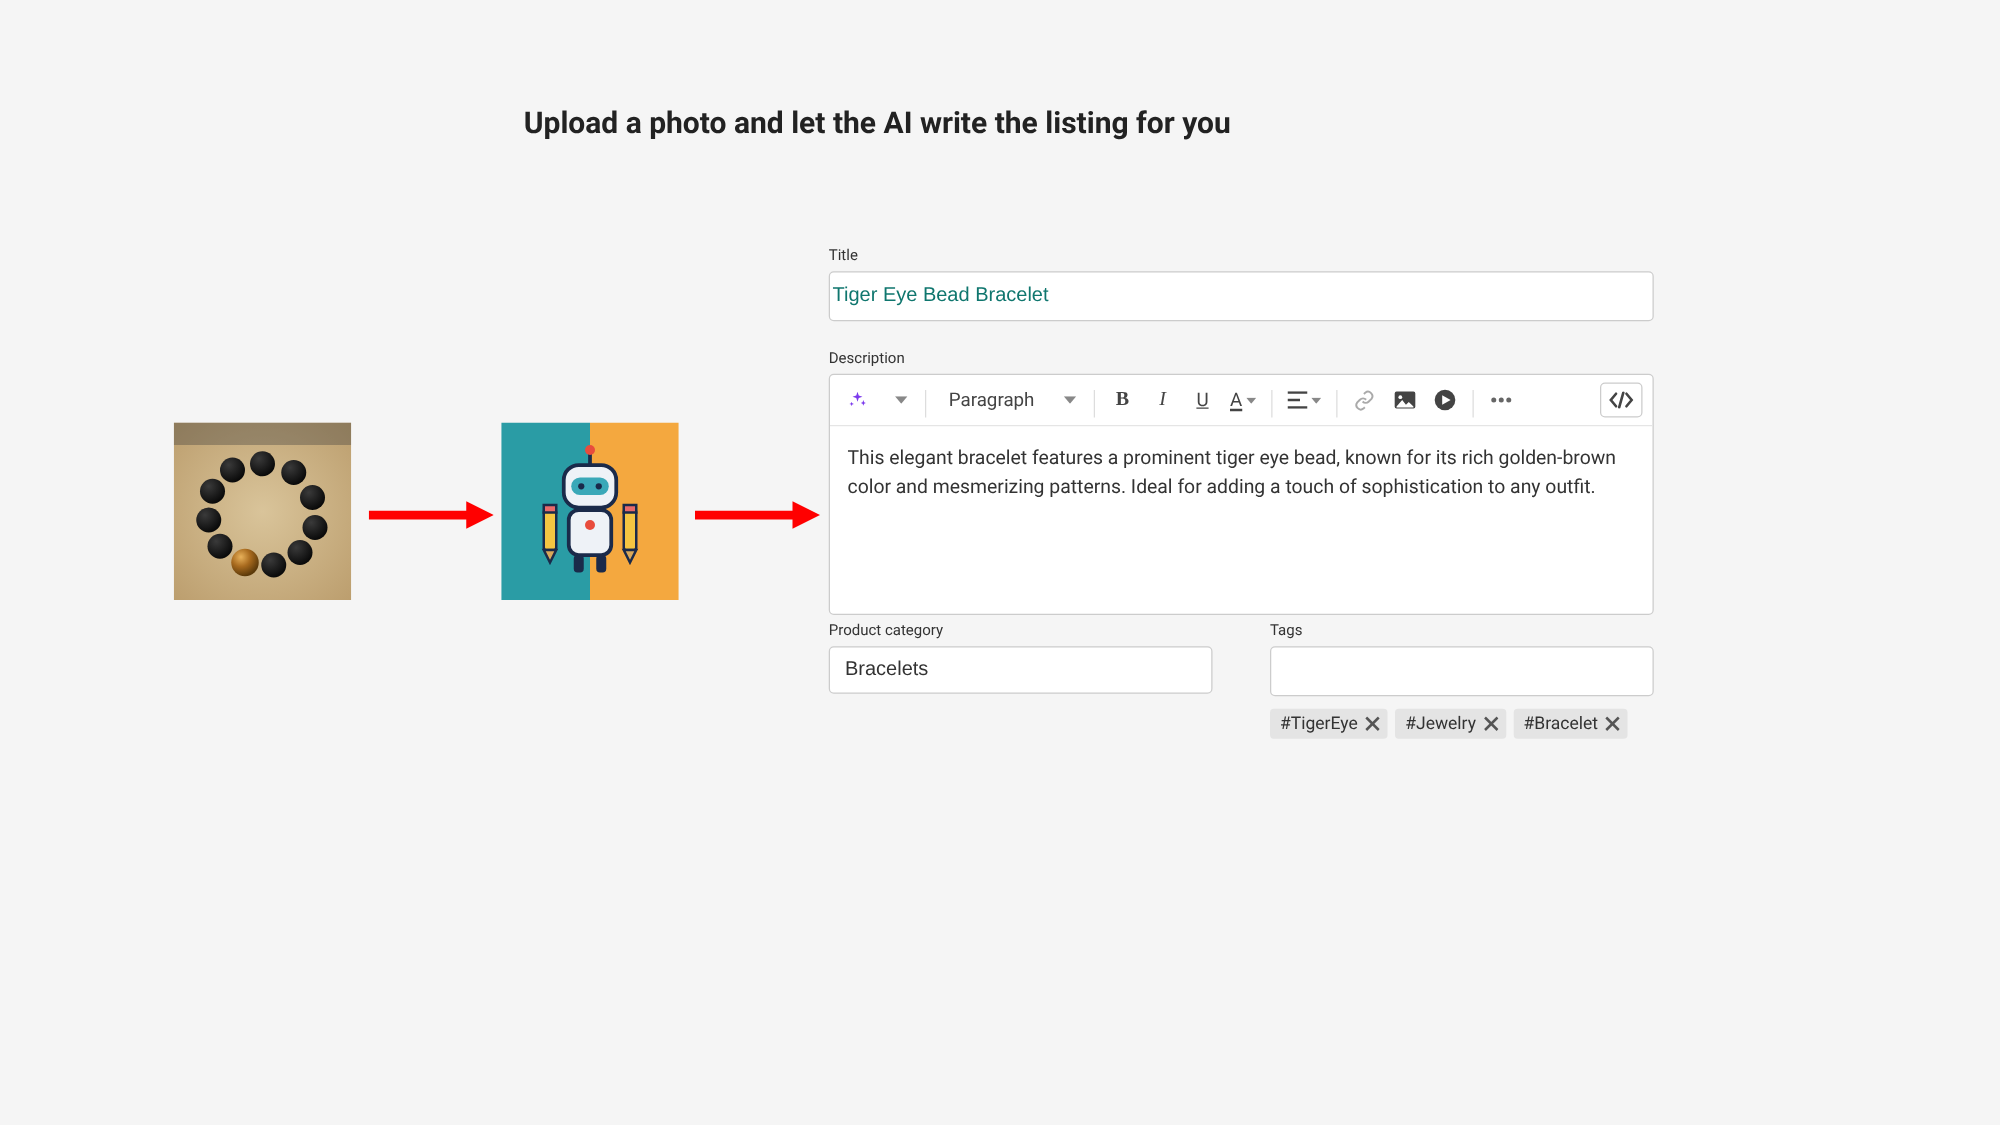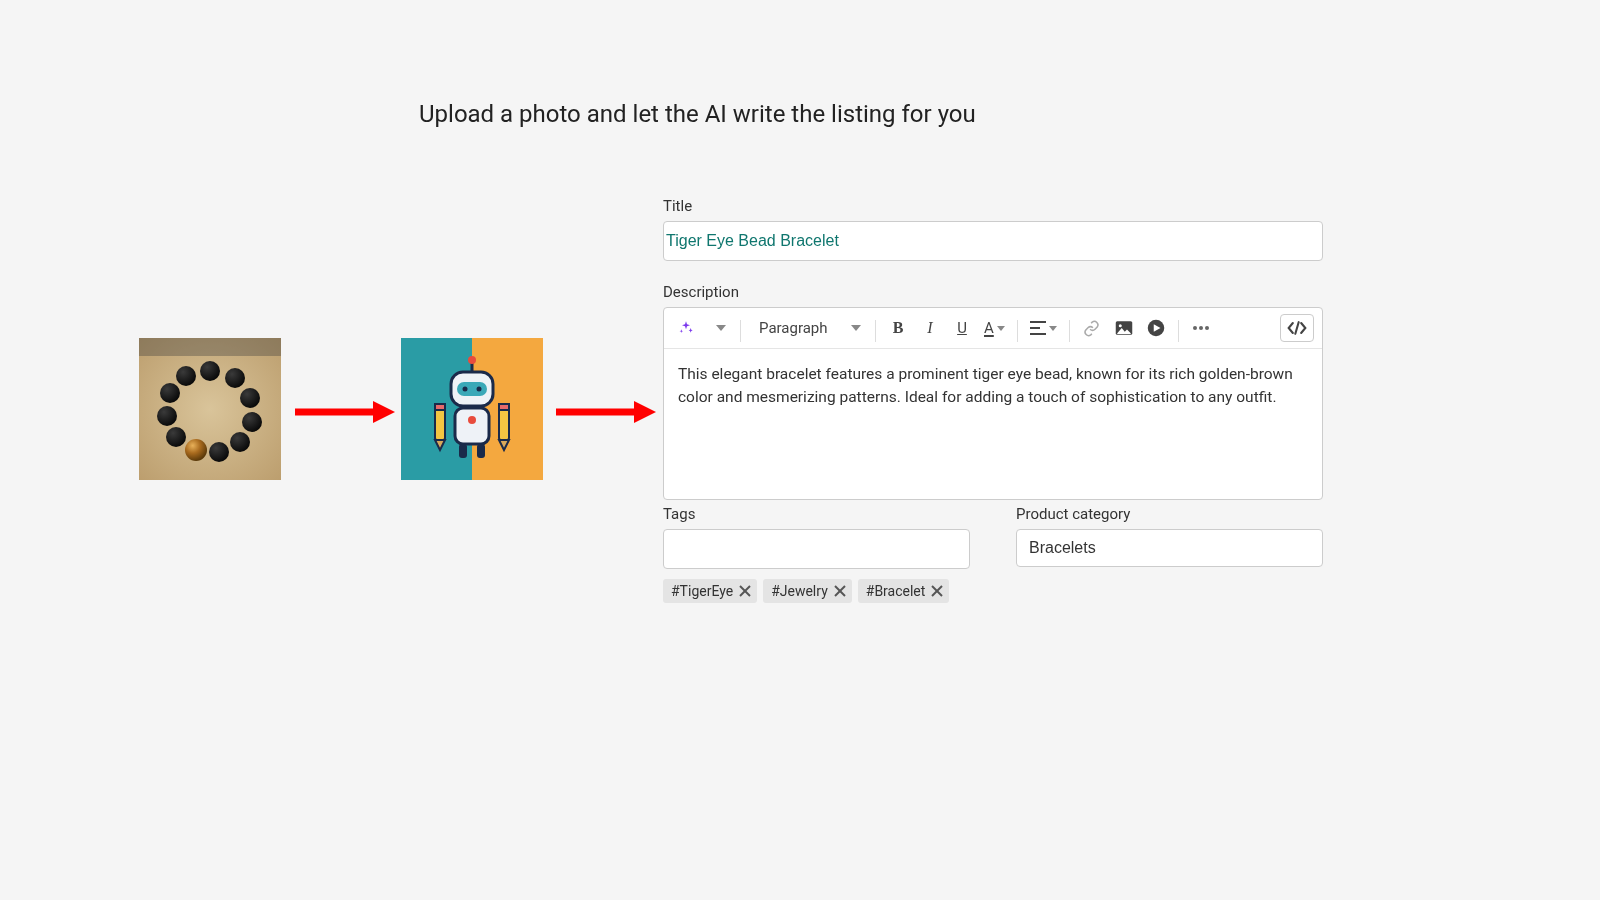--- a/index.html
+++ b/index.html
@@ -10,24 +10,24 @@
     body {
       font-family: -apple-system, BlinkMacSystemFont, "Segoe UI", Roboto, Helvetica, Arial, sans-serif;
       background: #f5f5f5;
       width: 1600px;
       height: 900px;
       position: relative;
     }
     .heading {
       position: absolute;
       left: 419px;
-      top: 100px;
+      top: 84px;
       font-size: 24px;
       color: #222;
-      font-weight: 400;
+      font-weight: 700;
     }
     .product-image {
       position: absolute;
       left: 139px;
       top: 338px;
       width: 142px;
       height: 142px;
     }
     .robot-image {
       position: absolute;
@@ -46,21 +46,21 @@
       left: 556px;
       top: 400px;
     }
     .form-area {
       position: absolute;
       left: 663px;
       top: 197px;
       width: 660px;
     }
     .field-label {
-      font-size: 15px;
+      font-size: 12px;
       color: #333;
       margin-bottom: 6px;
       display: block;
     }
     .text-input {
       width: 100%;
       padding: 10px 2px;
       font-size: 16px;
       border: 1px solid #ccc;
       border-radius: 4px;
@@ -359,20 +359,24 @@
               <line x1="14" y1="1" x2="10" y2="15"></line>
             </svg>
         </span>
       </div>
       <div class="editor-content">This elegant bracelet features a prominent tiger eye bead, known for its rich golden-brown color and mesmerizing patterns. Ideal for adding a touch of sophistication to any outfit.</div>
     </div>
   </div>
 
   <div class="bottom-row">
     <div class="col">
+      <label class="field-label">Product category</label>
+      <input type="text" class="category-input" value="Bracelets" style="">
+    </div>
+    <div class="col">
       <label class="field-label">Tags</label>
       <input type="text" class="tags-input" value="" style="">
       <div class="tags-list" id="tags-list">
           <span class="tag-chip">
             <span>#TigerEye</span>
             <span class="tag-x">
               <svg width="12" height="12" viewBox="0 0 12 12">
                 <line x1="1" y1="1" x2="11" y2="11" stroke="#555" stroke-width="2"></line>
                 <line x1="11" y1="1" x2="1" y2="11" stroke="#555" stroke-width="2"></line>
               </svg>
@@ -391,19 +395,15 @@
             <span>#Bracelet</span>
             <span class="tag-x">
               <svg width="12" height="12" viewBox="0 0 12 12">
                 <line x1="1" y1="1" x2="11" y2="11" stroke="#555" stroke-width="2"></line>
                 <line x1="11" y1="1" x2="1" y2="11" stroke="#555" stroke-width="2"></line>
               </svg>
             </span>
           </span>
         </div>
     </div>
-    <div class="col">
-      <label class="field-label">Product category</label>
-      <input type="text" class="category-input" value="Bracelets" style="">
-    </div>
   </div>
 
 </div>
 
 </body></html>

